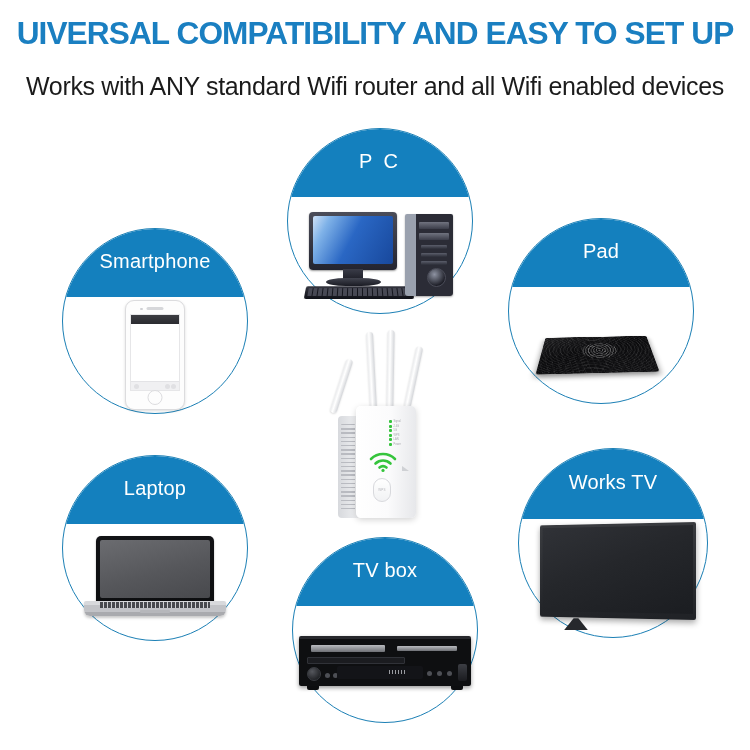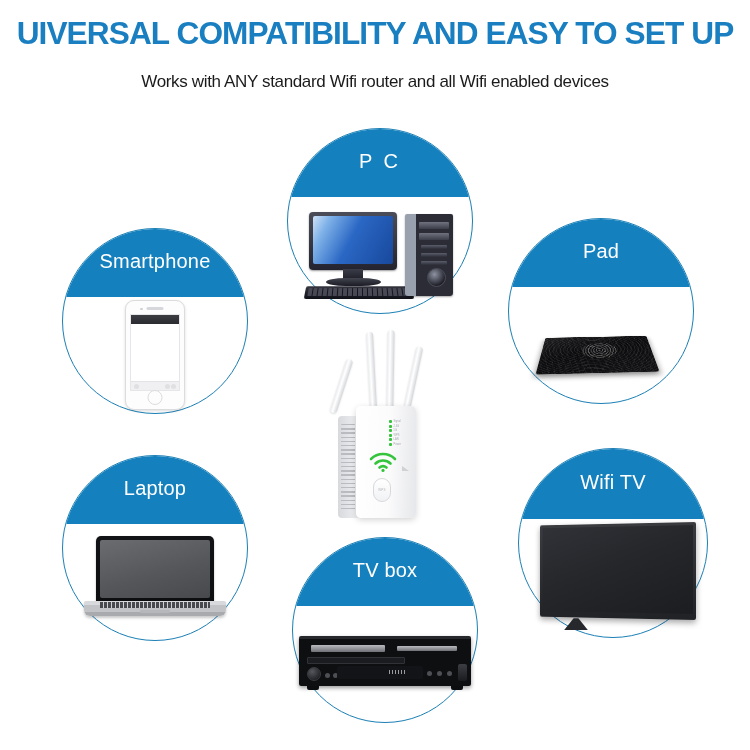--- a/index.html
+++ b/index.html
@@ -20,21 +20,21 @@
     font-weight:bold;
     letter-spacing:-0.9px;
     color:#1a7fc1;
     font-family:"Liberation Sans", sans-serif;
     transform:scaleX(1.02);
     white-space:nowrap;
   }
   .subtitle{
     position:absolute;left:0;top:72px;width:750px;
     text-align:center;
-    font-size:17px;
+    font-size:25px;
     color:#1b1b1b;
     letter-spacing:-0.35px;
     white-space:nowrap;
   }
 
   
   .node{position:absolute;}
   .circle{
     position:absolute;left:0;top:0;
     width:100%;height:100%;
@@ -413,21 +413,21 @@
           <div class="lap-pad"></div>
         </div>
       </div>
     </div>
   </div>
 
   <div class="node" style="left:518px;top:448px;width:190px;height:190px;">
     <div class="circle">
       <div class="cap"></div>
     </div>
-    <div class="node-label">Wifi TV</div>
+    <div class="node-label">Works TV</div>
     <div class="art">
       <div class="tv-wrap">
         <div class="tv-body">
             <div class="tv-screen"></div>
           </div>
         <div class="tv-stand"></div>
       </div>
     </div>
   </div>
 

